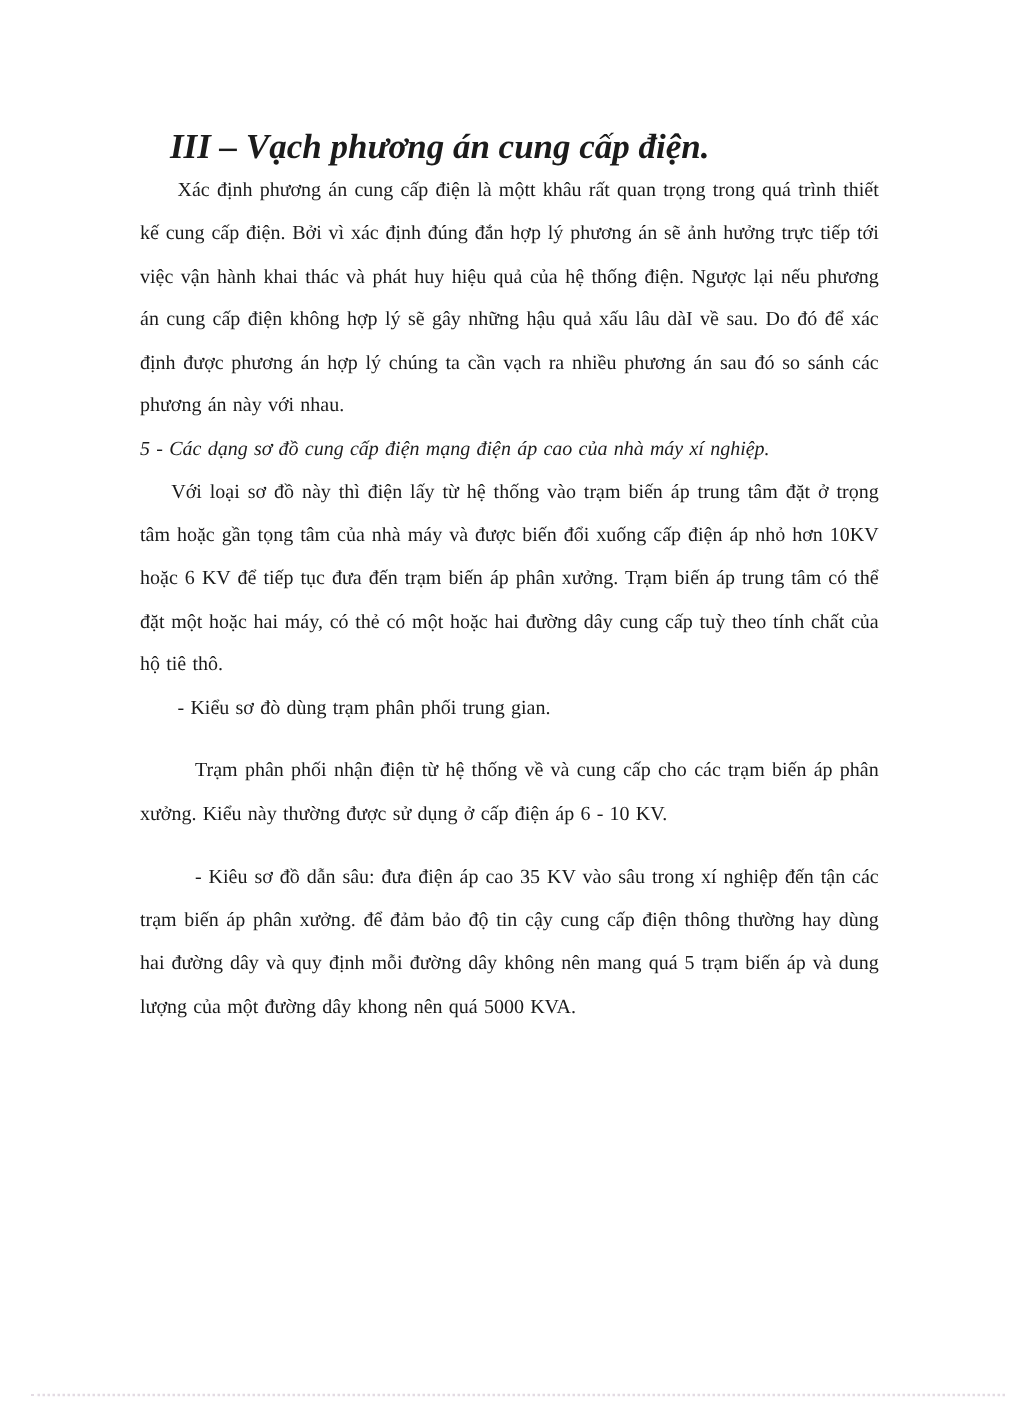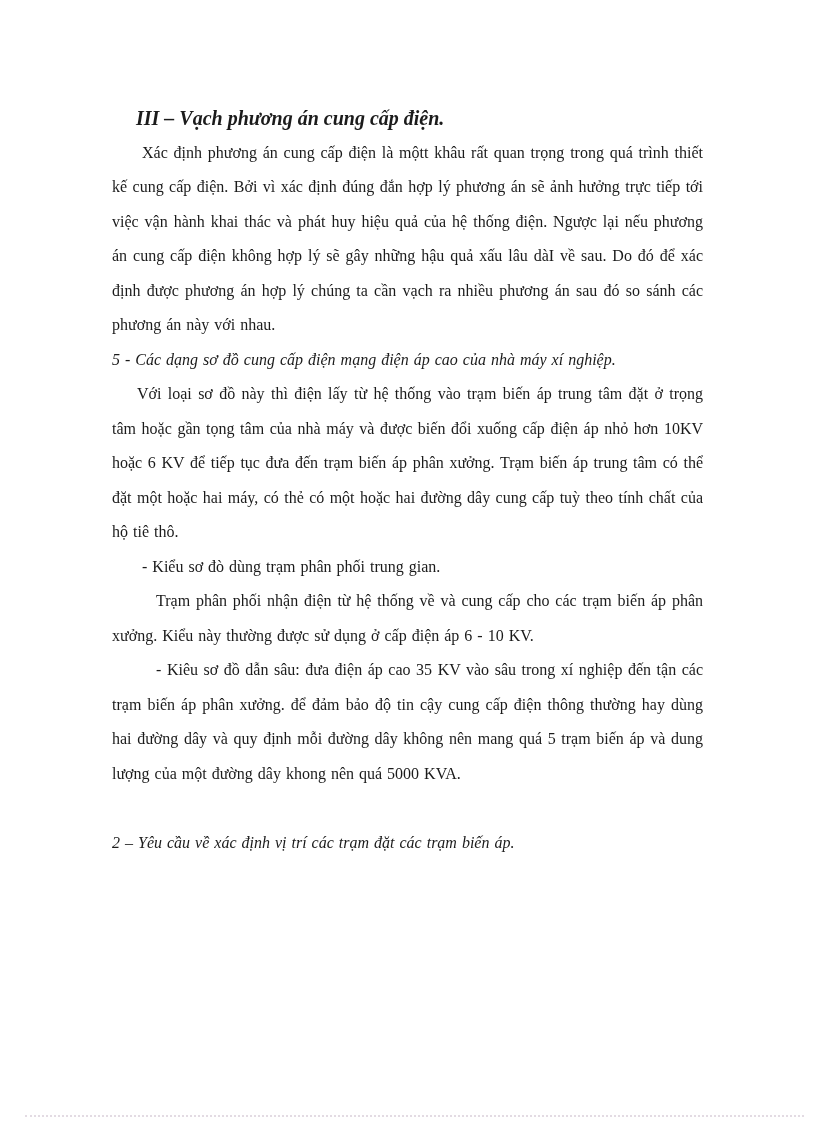--- a/index.html
+++ b/index.html
@@ -15,35 +15,35 @@
   .page {
     position: absolute;
     inset: 0;
     padding: 101px 113px 0 112px;
     box-sizing: border-box;
     background: #ffffff;
   }
   .title {
     margin: 0;
     padding-left: 24px;
-    font-size: 20px;
+    font-size: 28px;
     font-weight: bold;
     font-style: italic;
     line-height: 34.5px;
   }
   .para {
     margin: 0;
     font-size: 16px;
     line-height: 34.5px;
     text-align: justify;
     word-spacing: 1px;
   }
   .ind-sm { text-indent: 25px; }
   .ind-md { text-indent: 30px; }
-  .ind-lg { text-indent: 44px; }
+  .ind-lg { text-indent: 44px; margin-top: 16px; }
   .heading { font-style: italic; text-indent: 0; }
   .spaced { margin-top: 34.5px; }
   .dotted-line {
     position: absolute;
     left: 25px;
     right: 12px;
     bottom: 6px;
     height: 0;
     border-top: 2px dotted #d8cdd8;
     opacity: 0.7;
@@ -54,16 +54,15 @@
 
 <div class="page">
   <h1 class="title">III – Vạch phương án cung cấp điện.</h1>
   <div id="paragraphs">
       <p class="para body ind-md">Xác định phương án cung cấp điện là mộtt khâu rất quan trọng trong quá trình thiết kế cung cấp điện. Bởi vì xác định đúng đắn hợp lý phương án sẽ ảnh hưởng trực tiếp tới việc vận hành khai thác và phát huy hiệu quả của hệ thống điện. Ngược lại nếu phương án cung cấp điện không hợp lý sẽ gây những hậu quả xấu lâu dàI về sau. Do đó để xác định được phương án hợp lý chúng ta cần vạch ra nhiều phương án sau đó so sánh các phương án này với nhau.</p>
       <p class="para heading">5 - Các dạng sơ đồ cung cấp điện mạng điện áp cao của nhà máy xí nghiệp.</p>
       <p class="para body ind-sm">Với loại sơ đồ này thì điện lấy từ hệ thống vào trạm biến áp trung tâm đặt ở trọng tâm hoặc gần tọng tâm của nhà máy và được biến đổi xuống cấp điện áp nhỏ hơn 10KV hoặc 6 KV để tiếp tục đưa đến trạm biến áp phân xưởng. Trạm biến áp trung tâm có thể đặt một hoặc hai máy, có thẻ có một hoặc hai đường dây cung cấp tuỳ theo tính chất của hộ tiê thô.</p>
       <p class="para body ind-md">- Kiểu sơ đò dùng trạm phân phối trung gian.</p>
       <p class="para body ind-lg">Trạm phân phối nhận điện từ hệ thống về và cung cấp cho các trạm biến áp phân xưởng. Kiểu này thường được sử dụng ở cấp điện áp 6  - 10 KV.</p>
       <p class="para body ind-lg">- Kiêu sơ đồ dẫn sâu: đưa điện áp cao 35 KV vào sâu trong xí nghiệp đến tận các trạm biến áp phân xưởng. để đảm bảo độ tin cậy cung cấp điện thông thường hay dùng hai đường dây và quy định mỗi đường dây không nên mang quá 5 trạm biến áp và dung lượng của một đường dây khong nên quá 5000 KVA.</p>
-      <p class="para heading spaced">2 – Yêu cầu về xác định vị trí các trạm đặt các trạm biến áp.</p>
     </div>
   <div class="dotted-line"></div>
 </div>
 
 </body></html>

